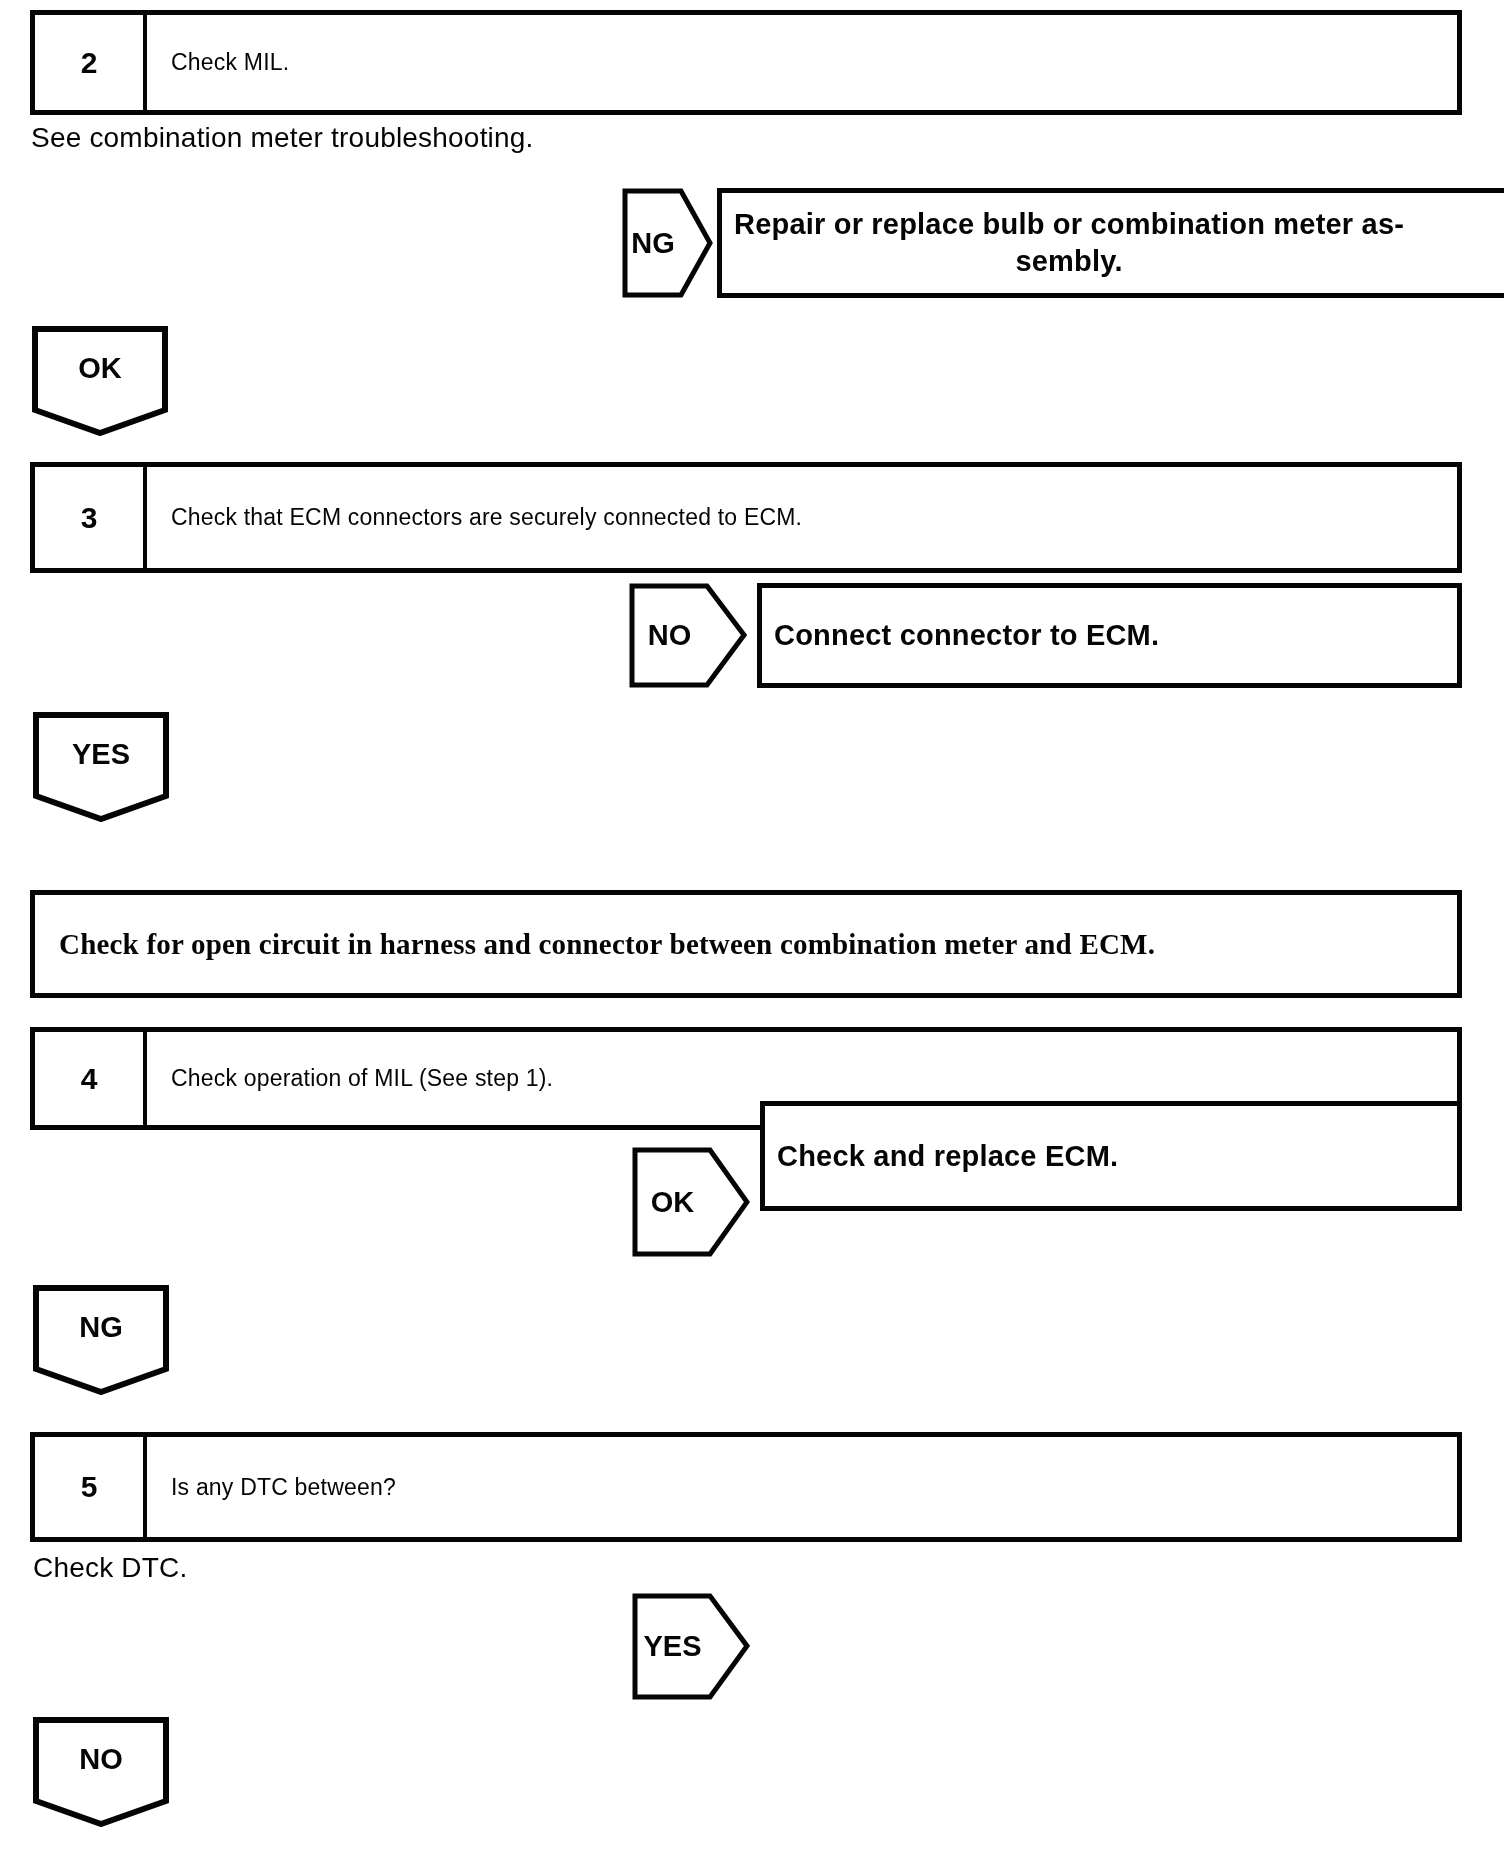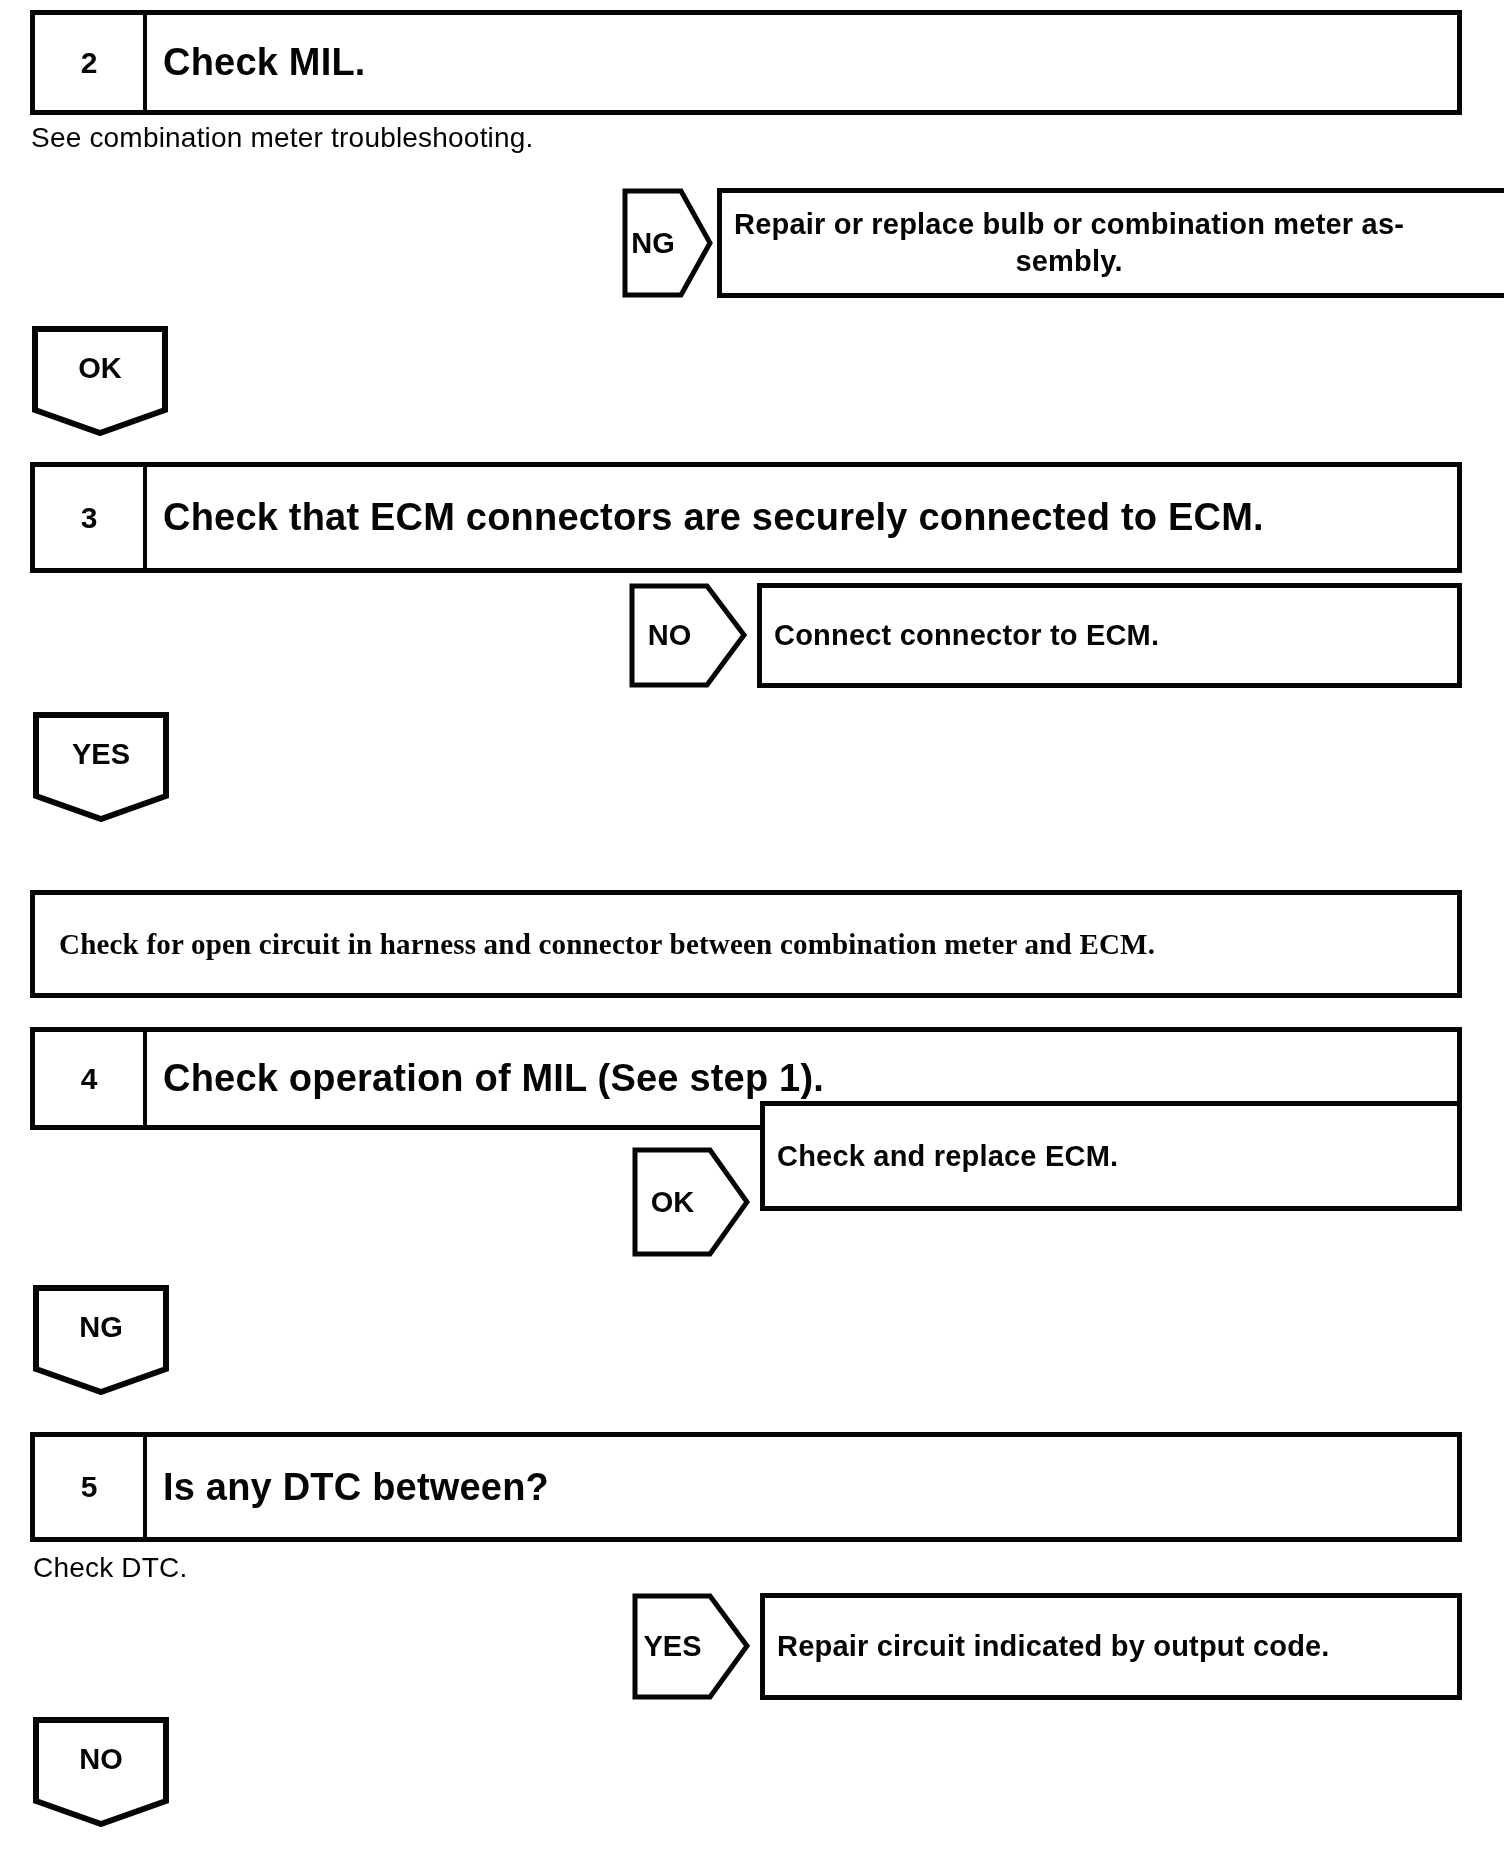--- a/index.html
+++ b/index.html
@@ -35,23 +35,23 @@
     display: flex;
     align-items: center;
     justify-content: center;
     font-size: 30px;
     font-weight: bold;
   }
   .step-title {
     flex: 1;
     display: flex;
     align-items: center;
-    padding-left: 16px;
-    font-size: 38px;
-    font-weight: bold;
+    padding-left: 24px;
+    font-size: 23px;
+    font-weight: normal;
     letter-spacing: 0.2px;
   }
 
   
   .note {
     position: absolute;
     margin: 0;
     font-size: 28px;
     font-weight: 400;
     letter-spacing: 0.2px;
@@ -220,23 +220,20 @@
   </section>
 
   <p class="note" style="left:33px;top:1552px;">Check DTC.</p>
 
   <div class="pent" style="left:632px;top:1593px;width:118px;height:107px;">
     <svg width="118" height="107" viewBox="0 0 118 107">
       <polygon class="shape-stroke" stroke-width="5" points="3,3 78,3 115,53 78,104 3,104"></polygon>
     </svg>
     <span class="pent-label" style="width:81px;">YES</span>
   </div>
-  <div class="result-box" style="left:760px;top:1593px;width:702px;height:107px;">
-    <div class="rline">Repair circuit indicated by output code.</div>
-  </div>
 
   <div class="flag" style="left:33px;top:1717px;">
     <svg width="136" height="110" viewBox="0 0 136 110">
       <polygon class="shape-stroke" stroke-width="6" points="3,3 133,3 133,84 68,107 3,84"></polygon>
     </svg>
     <span class="flag-label">NO</span>
   </div>
 
 </div>
 

